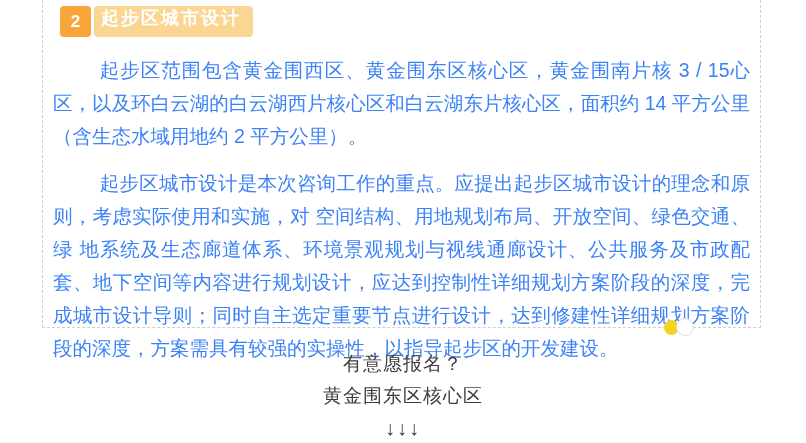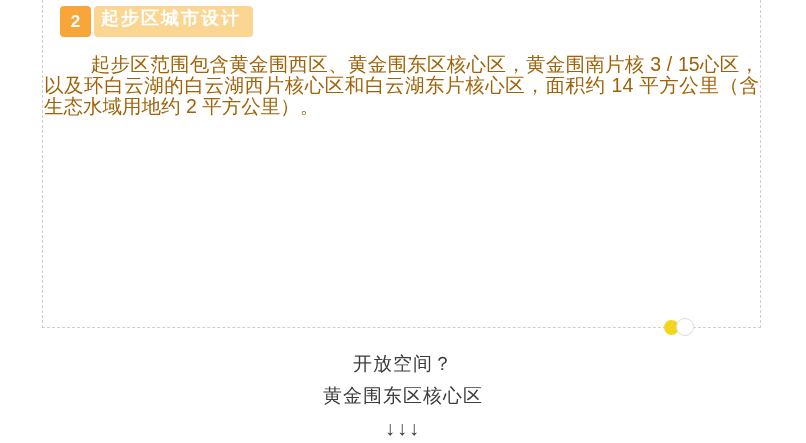--- a/index.html
+++ b/index.html
@@ -47,25 +47,25 @@
     border-radius: 4px;
     color: #ffffff;
     font-weight: bold;
     font-size: 18px;
     letter-spacing: 2px;
     display: flex;
     align-items: center;
     padding: 0 12px 8px 7px;
   }
   .body-text {
-    margin: 0 1px;
+    margin: 0 10px;
     font-size: 19.5px;
-    line-height: 21px;
+    line-height: 33px;
     text-align: justify;
-    color: #a16207;
+    color: #3b82f6;
   }
   .para-1 { margin-top: 17px; text-indent: 2.4em; }
   .para-2 { margin-top: 14px; text-indent: 2.4em; }
   
   .dot {
     position: absolute;
     left: 664px;
     top: 320px;
     width: 15px;
     height: 15px;
@@ -111,25 +111,26 @@
 
   <div class="panel">
 
     <div class="section-header">
       <div class="badge-num">2</div>
       <div class="badge-title">起步区城市设计</div>
     </div>
 
     <p class="body-text para-1">起步区范围包含黄金围西区、黄金围东区核心区，黄金围南片核 3 / 15心区，以及环白云湖的白云湖西片核心区和白云湖东片核心区，面积约 14 平方公里（含生态水域用地约 2 平方公里）。</p>
 
+    <p class="body-text para-2">起步区城市设计是本次咨询工作的重点。应提出起步区城市设计的理念和原则，考虑实际使用和实施，对 空间结构、用地规划布局、开放空间、绿色交通、绿 地系统及生态廊道体系、环境景观规划与视线通廊设计、公共服务及市政配套、地下空间等内容进行规划设计，应达到控制性详细规划方案阶段的深度，完成城市设计导则；同时自主选定重要节点进行设计，达到修建性详细规划方案阶段的深度，方案需具有较强的实操性，以指导起步区的开发建设。</p>
 
   </div>
 
   <div class="dot"></div>
   <div class="ring"></div>
 
   <div class="footer">
-    <div class="footer-line">开放空间？</div>
+    <div class="footer-line">有意愿报名？</div>
     <div class="footer-line">黄金围东区核心区</div>
     <div class="footer-arrows">↓↓↓</div>
   </div>
 
 </div>
 
 </body></html>

